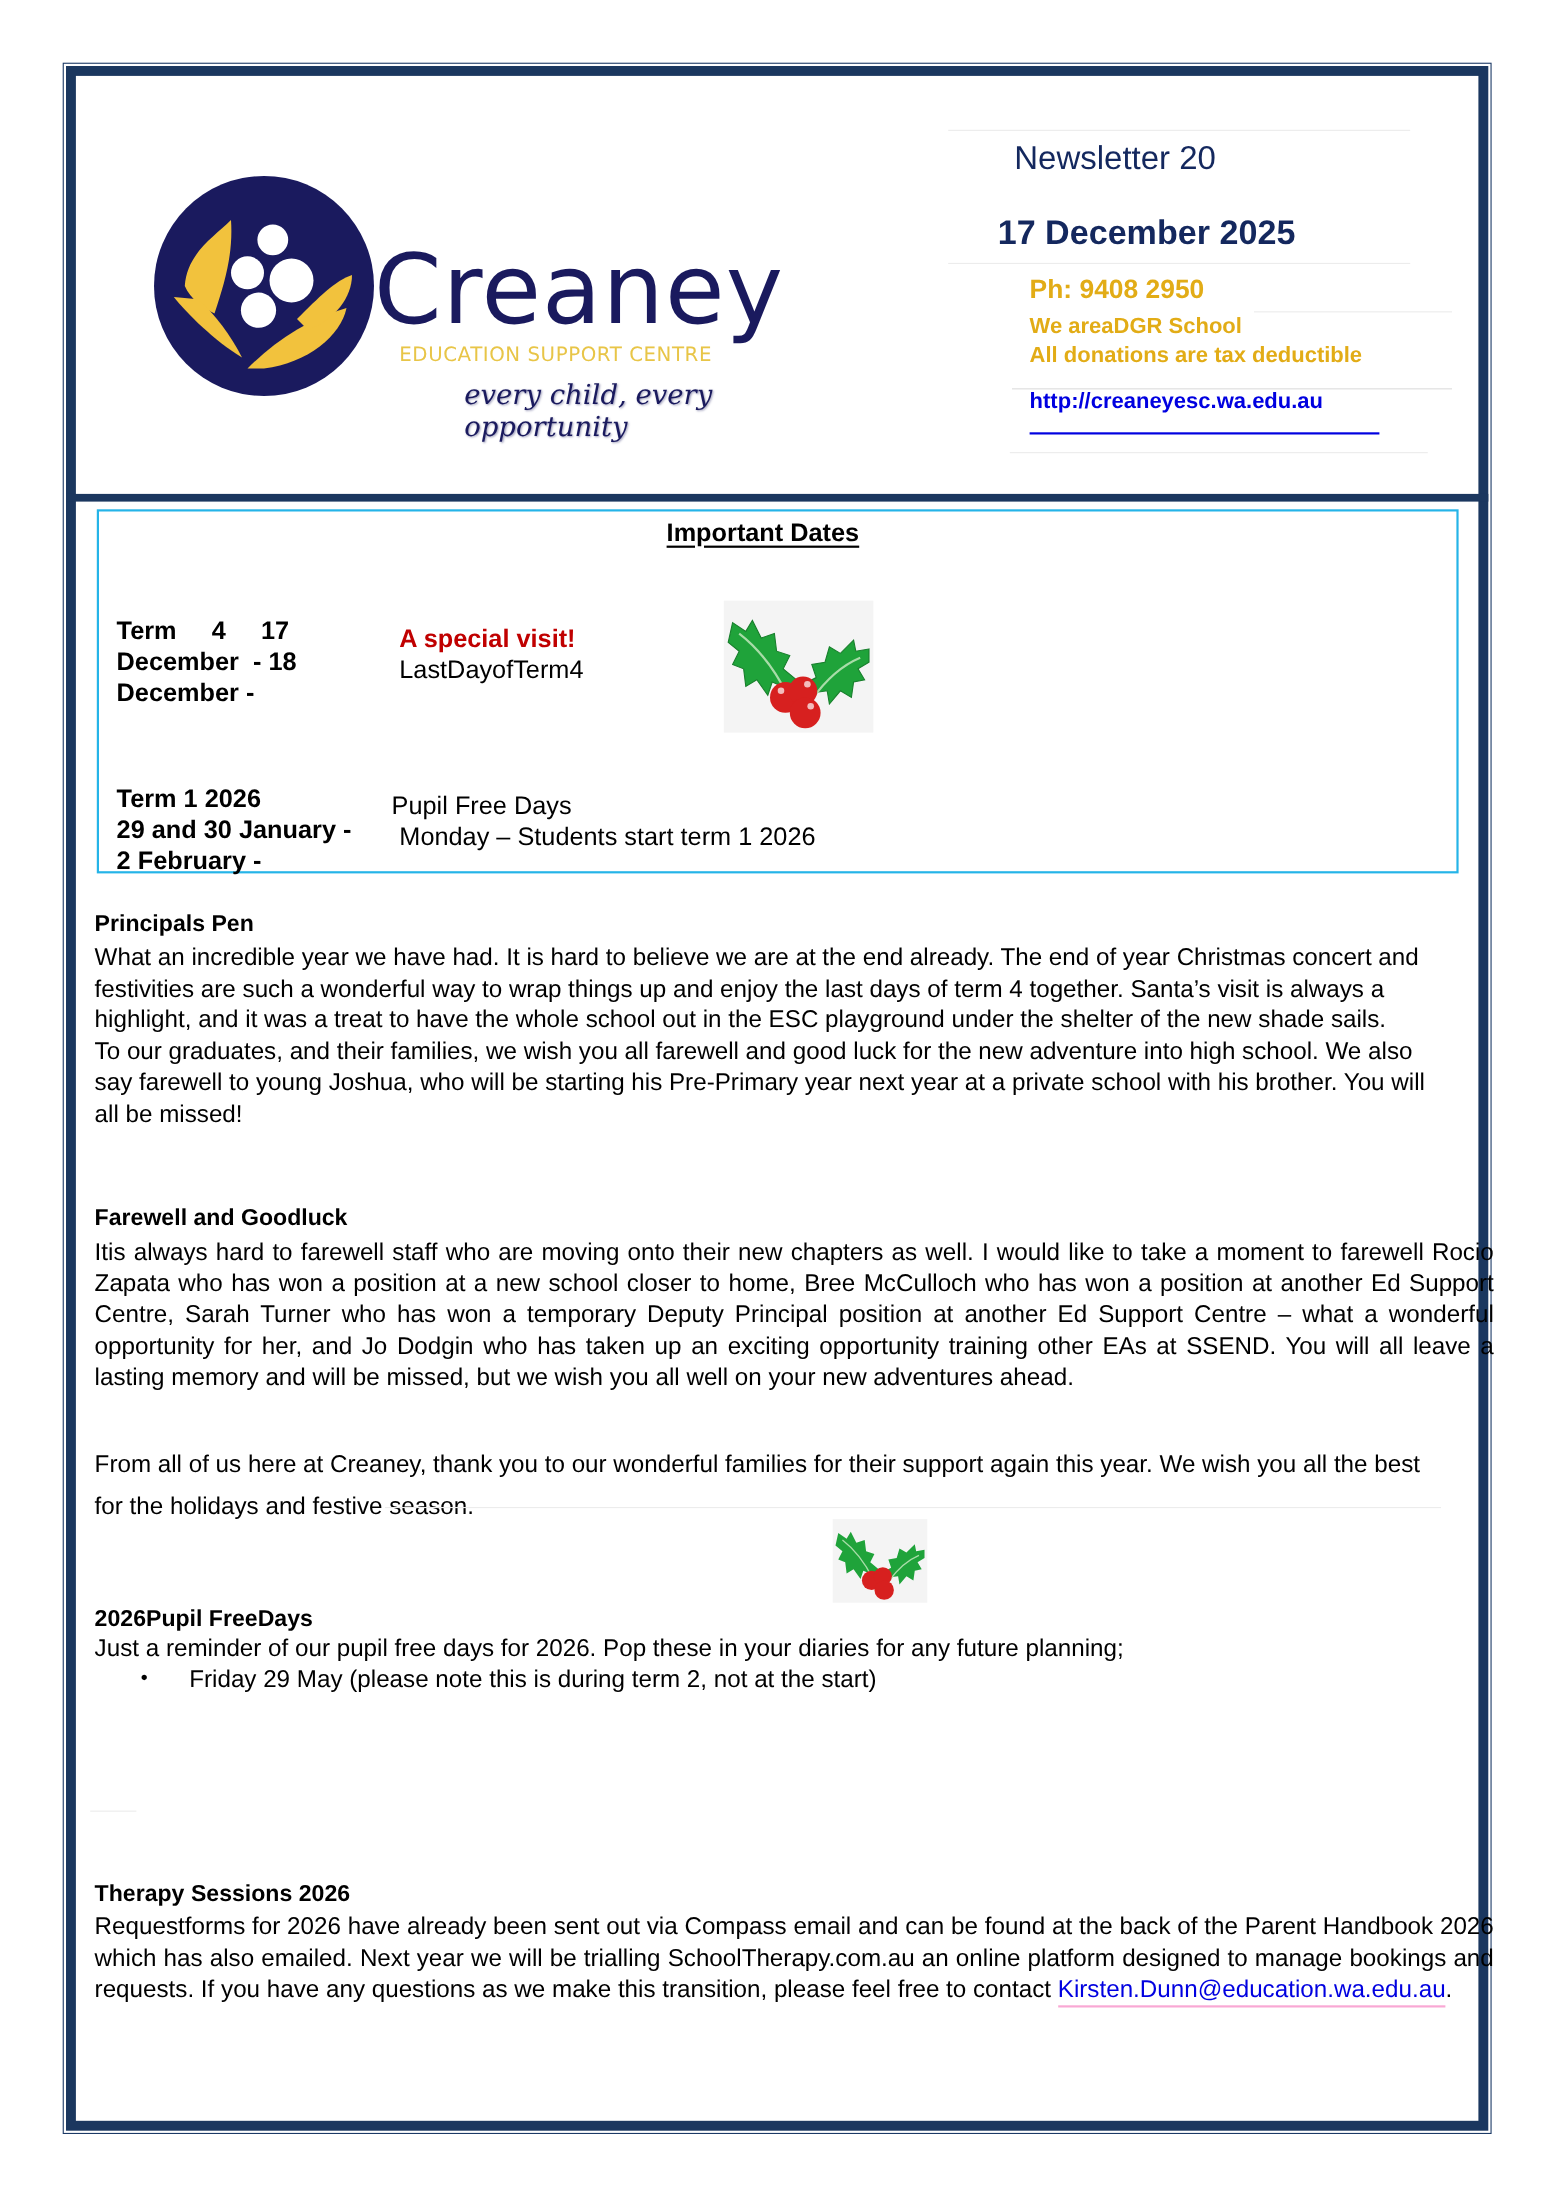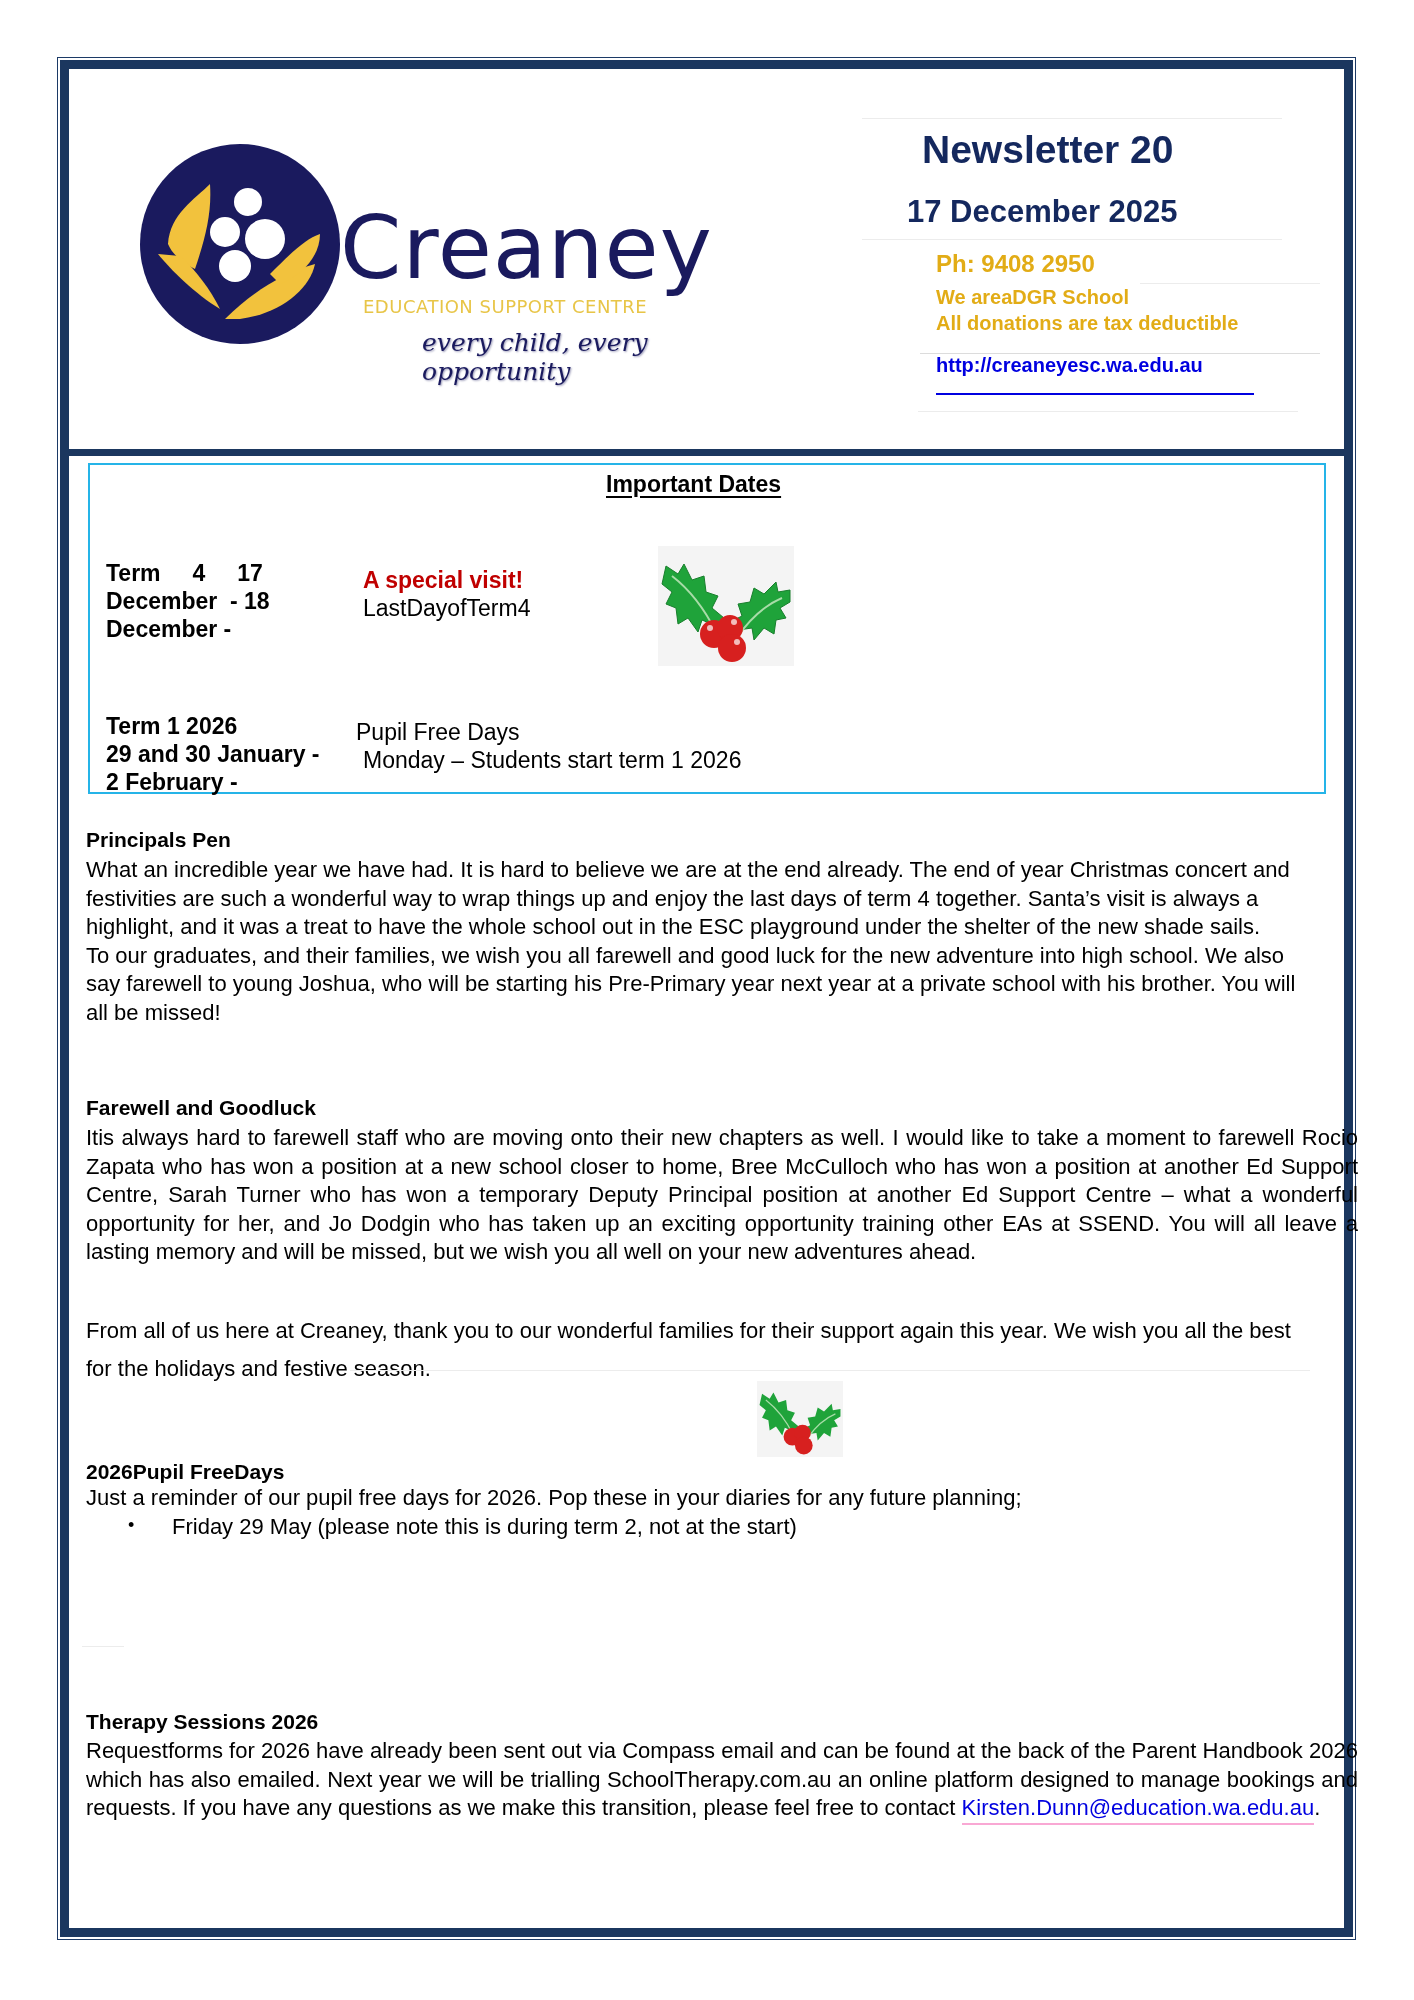--- a/index.html
+++ b/index.html
@@ -7,28 +7,28 @@
          font-family:"Liberation Sans", sans-serif; color:#000; }
 
   
   .frame-outer { position:absolute; left:57px; top:57px; width:1299px; height:1883px;
                  border:1px solid #1c3a66; box-sizing:border-box; }
   .frame { position:absolute; left:60px; top:60px; width:1293px; height:1877px;
            border:9px solid #1b375f; box-sizing:border-box; }
   .header-divider { position:absolute; left:60px; top:449px; width:1293px; height:7px; background:#1b375f; }
 
   
-  .logo { position:absolute; left:140px; top:144px; width:640px; height:220px; }
+  .logo { position:absolute; left:140px; top:160px; width:640px; height:220px; }
   .logo-circle { position:absolute; left:0; top:0; width:200px; height:200px; border-radius:50%; background:#1a1a5e; overflow:hidden; }
   .logo-wordmark { position:absolute; left:200px; top:60px; font-size:88px; color:#1a1a5e; letter-spacing:1px; line-height:1; font-family:"DejaVu Sans", sans-serif; font-weight:normal; }
   .logo-sub { position:absolute; left:223px; top:152px; font-size:18px; color:#e8c547; letter-spacing:0.5px; font-family:"DejaVu Sans", sans-serif; }
   .logo-tagline { position:absolute; left:282px; top:184px; font-size:25px; color:#1a1a5e; font-style:italic; font-family:"DejaVu Serif", serif; text-shadow:1px 1px 2px #9b9bb8; }
 
   
-  .hdr-title { position:absolute; left:922px; top:128px; font-size:39px; font-weight:bold; color:#14285e; }
+  .hdr-title { position:absolute; left:922px; top:128px; font-size:30px; font-weight:normal; color:#14285e; }
   .hdr-date { position:absolute; left:907px; top:194px; font-size:31px; font-weight:bold; color:#14285e; }
   .hdr-rule { position:absolute; height:1px; background:#ececec; }
   .hdr-phone { position:absolute; left:936px; top:250px; font-size:24px; font-weight:bold; color:#e2ac16; }
   .hdr-dgr { position:absolute; left:936px; top:284px; font-size:20px; font-weight:bold; color:#e2ac16; line-height:26px; }
   .hdr-url { position:absolute; left:936px; top:354px; font-size:20px; font-weight:bold; color:#0000e0; text-decoration:none; }
   .hdr-url-line { position:absolute; left:936px; top:393px; width:318px; height:2px; background:#0000e0; }
 
   
   .dates-box { position:absolute; left:88px; top:463px; width:1238px; height:331px; border:2px solid #25b4e8; box-sizing:border-box; }
   .dates-title { position:absolute; left:606px; top:471px; font-size:23px; font-weight:bold; text-decoration:underline; text-underline-offset:4px; }

